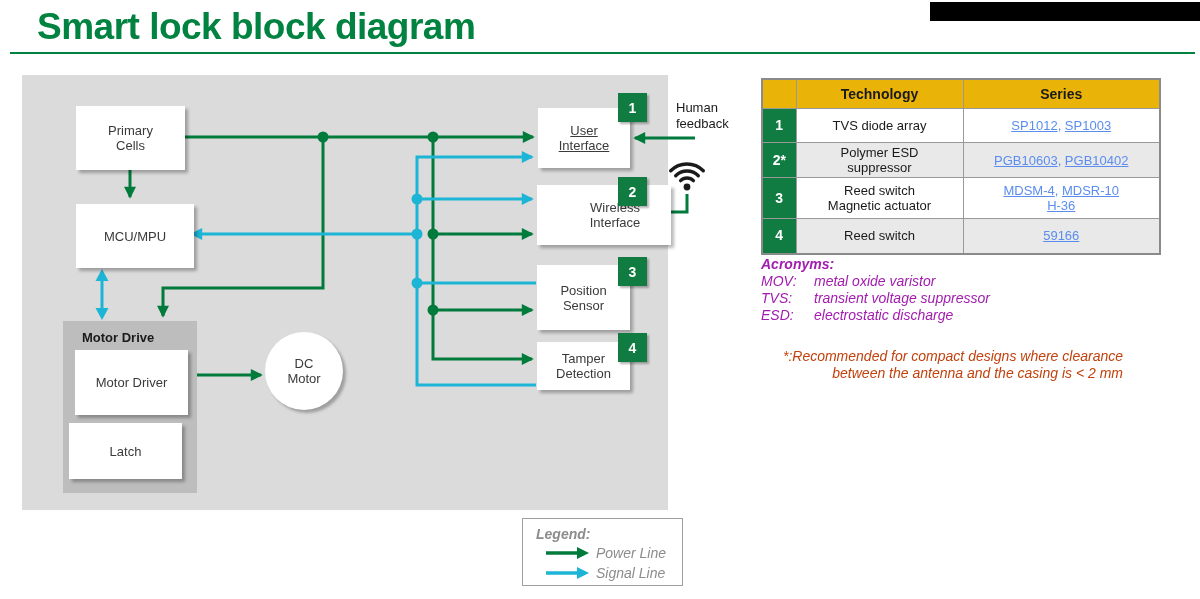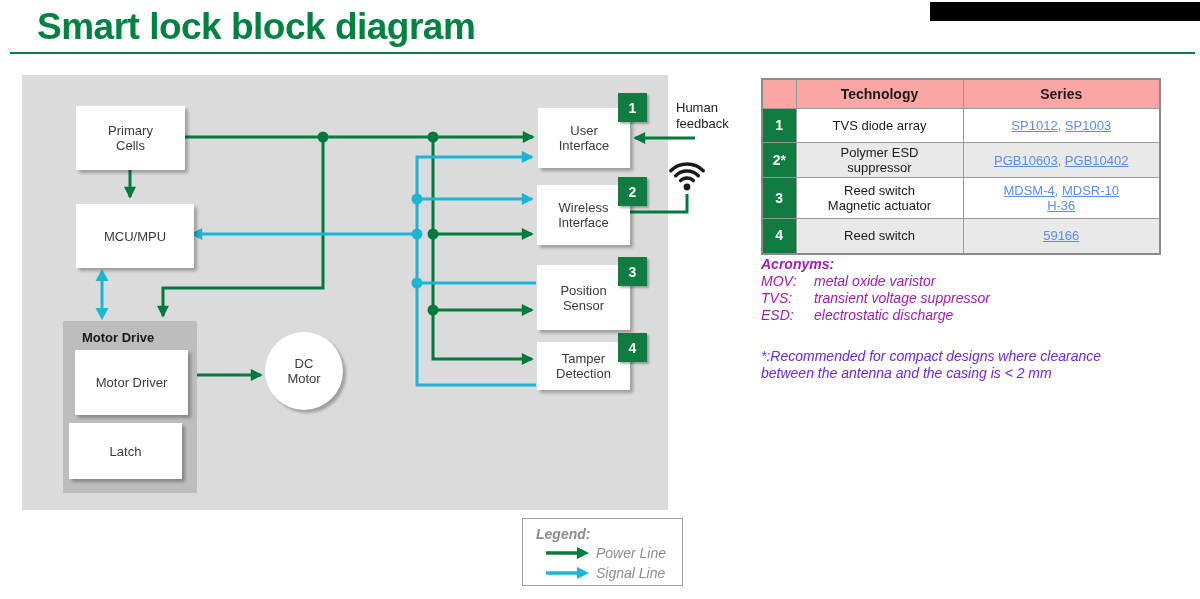--- a/index.html
+++ b/index.html
@@ -18,22 +18,22 @@
   .block{position:absolute;background:#fff;box-shadow:3px 3px 3px rgba(0,0,0,0.28);
          display:flex;align-items:center;justify-content:center;text-align:center;
          font-size:13px;color:#3a3a3a;line-height:15px;white-space:pre-line;z-index:2;}
   #blk-primary-cells{left:76px;top:106px;width:109px;height:64px;}
   #blk-mcu{left:76px;top:204px;width:118px;height:64px;}
   #motor-drive-group{left:63px;top:321px;width:134px;height:172px;background:#BDBDBD;z-index:2;}
   #motor-drive-title{left:82px;top:330px;font-size:13px;font-weight:bold;color:#1a1a1a;z-index:3;}
   #blk-motor-driver{left:75px;top:350px;width:113px;height:65px;z-index:3;}
   #blk-latch{left:69px;top:423px;width:113px;height:56px;z-index:3;}
   #blk-dc-motor{left:265px;top:332px;width:78px;height:78px;border-radius:50%;z-index:2;}
-  #blk-user-interface{left:538px;top:108px;width:92px;height:60px;}
-  #blk-wireless-interface{left:537px;top:185px;width:93px;height:60px;}
+  #blk-user-interface{left:538px;top:108px;width:92px;height:60px;text-decoration:underline;}
+  #blk-wireless-interface{left:537px;top:185px;width:112px;height:60px;padding-left:22px;}
   #blk-position-sensor{left:537px;top:265px;width:93px;height:65px;}
   #blk-tamper-detection{left:537px;top:342px;width:93px;height:48px;}
 
   .badge{position:absolute;width:29px;height:29px;background:#107C41;color:#fff;
          font-size:14px;font-weight:bold;display:flex;align-items:center;justify-content:center;
          box-shadow:2px 2px 2px rgba(0,0,0,0.3);z-index:4;}
   #badge-1{left:618px;top:93px;}
   #badge-2{left:618px;top:177px;}
   #badge-3{left:618px;top:257px;}
   #badge-4{left:618px;top:333px;}
@@ -46,35 +46,35 @@
   .legend-row{position:absolute;left:21px;display:flex;align-items:center;gap:6px;}
   #legend-row-power{top:26px;}
   #legend-row-signal{top:46px;}
   .legend-label{font-size:14px;font-style:italic;color:#8C8C8C;}
 
   
   #parts-table{left:761px;top:78px;border-collapse:collapse;table-layout:fixed;z-index:2;
                border:2px solid #8a8a8a;font-size:13px;color:#1a1a1a;}
   #parts-table td,#parts-table th{border:1px solid #999;vertical-align:middle;text-align:center;
                line-height:15px;padding:2px 3px;overflow:hidden;}
-  #parts-table th{background:#fca5a5;font-size:14px;font-weight:bold;height:24px;}
+  #parts-table th{background:#eab308;font-size:14px;font-weight:bold;height:24px;}
   #parts-table .num{background:#107C41;color:#fff;font-weight:bold;font-size:14px;}
   #parts-table tr.alt td{background:#E9E9E9;}
   #parts-table tr.alt td.num{background:#107C41;}
   #parts-table .tech{white-space:pre-line;}
   #parts-table a{color:#5B8DEF;text-decoration:underline;}
   #parts-table .sep{color:#5B8DEF;text-decoration:none;}
   tr.r1{height:34px;} tr.r2{height:33px;} tr.r3{height:41px;} tr.r4{height:35px;}
 
   
   #acronyms{left:761px;top:256px;font-size:14px;font-style:italic;color:#a21caf;line-height:17px;z-index:2;}
   #acronyms .title{font-weight:bold;}
   .acro-row{display:flex;}
   .acro-term{width:53px;flex:none;}
-  #footnote{left:761px;top:348px;width:362px;font-size:14px;font-style:italic;color:#6d28d9;line-height:17px;z-index:2;}
+  #footnote{left:761px;top:348px;width:362px;font-size:14px;font-style:italic;color:#c2410c;line-height:17px;z-index:2;text-align:right;}
 </style>
 </head>
 <body>
 
 <div class="abs" id="logo-bar"></div>
 <div class="abs" id="page-title">Smart lock block diagram</div>
 <div class="abs" id="title-rule"></div>
 
 <div class="abs" id="canvas"></div>
 

